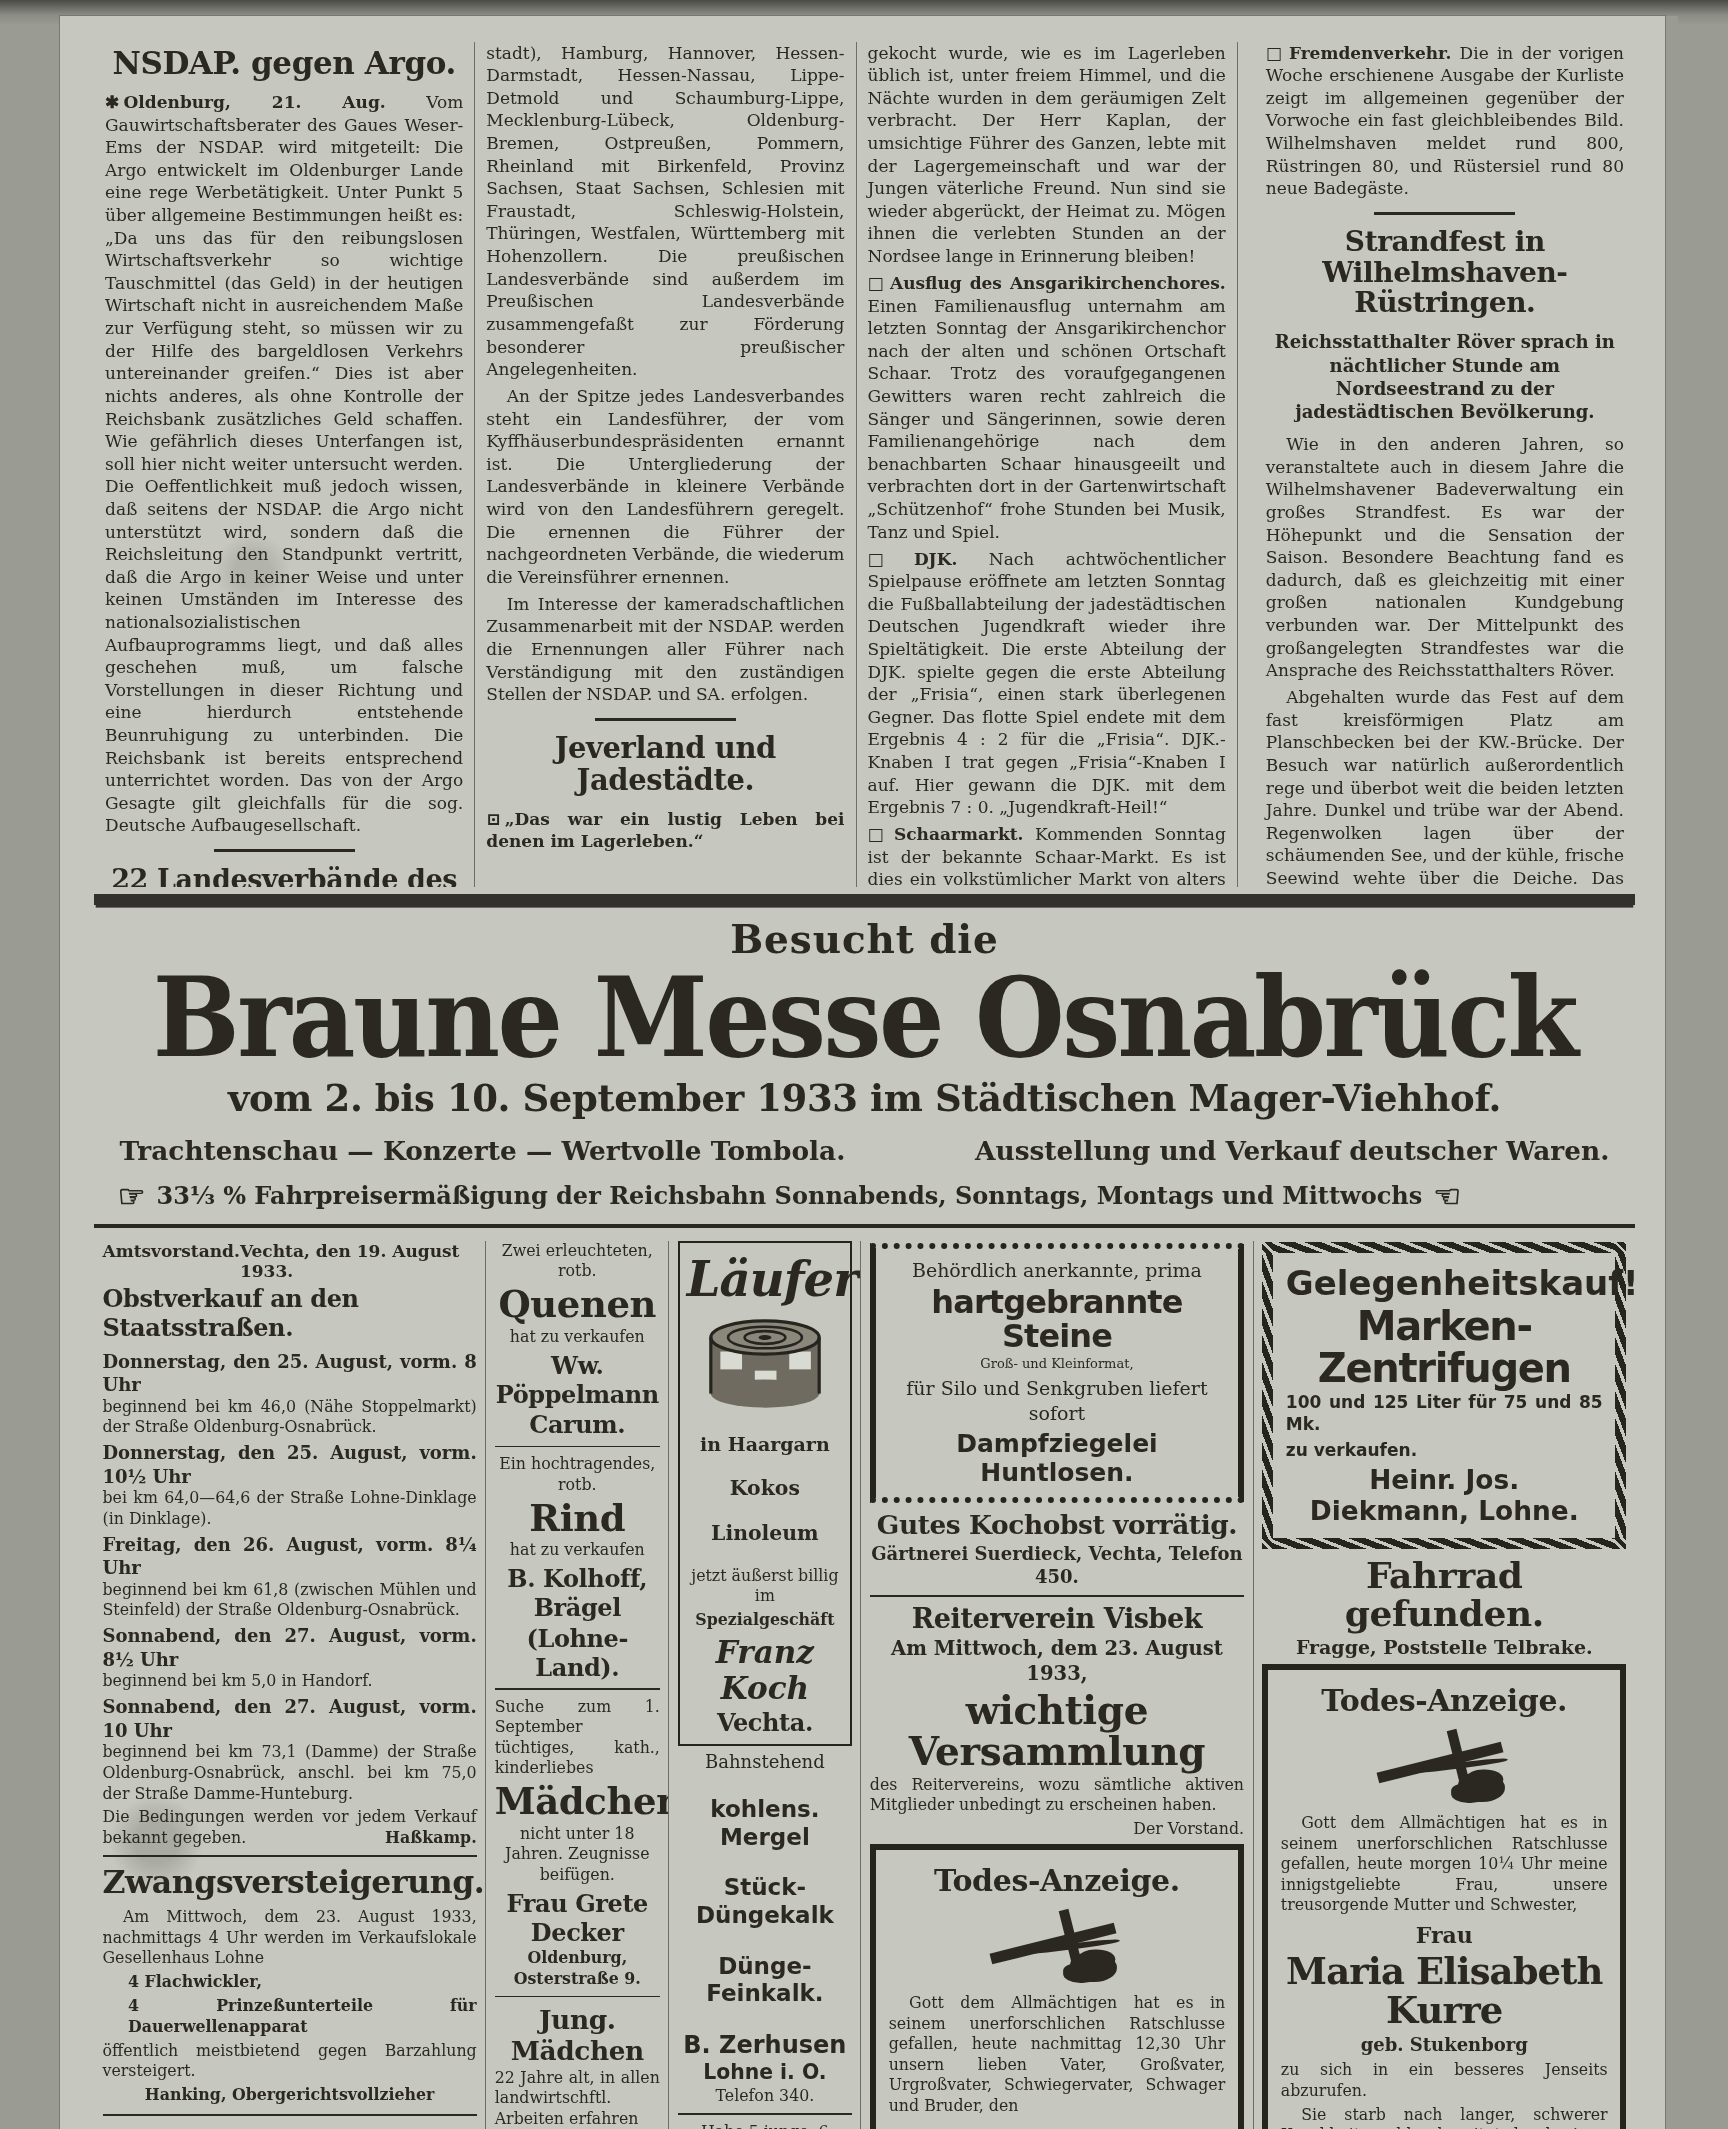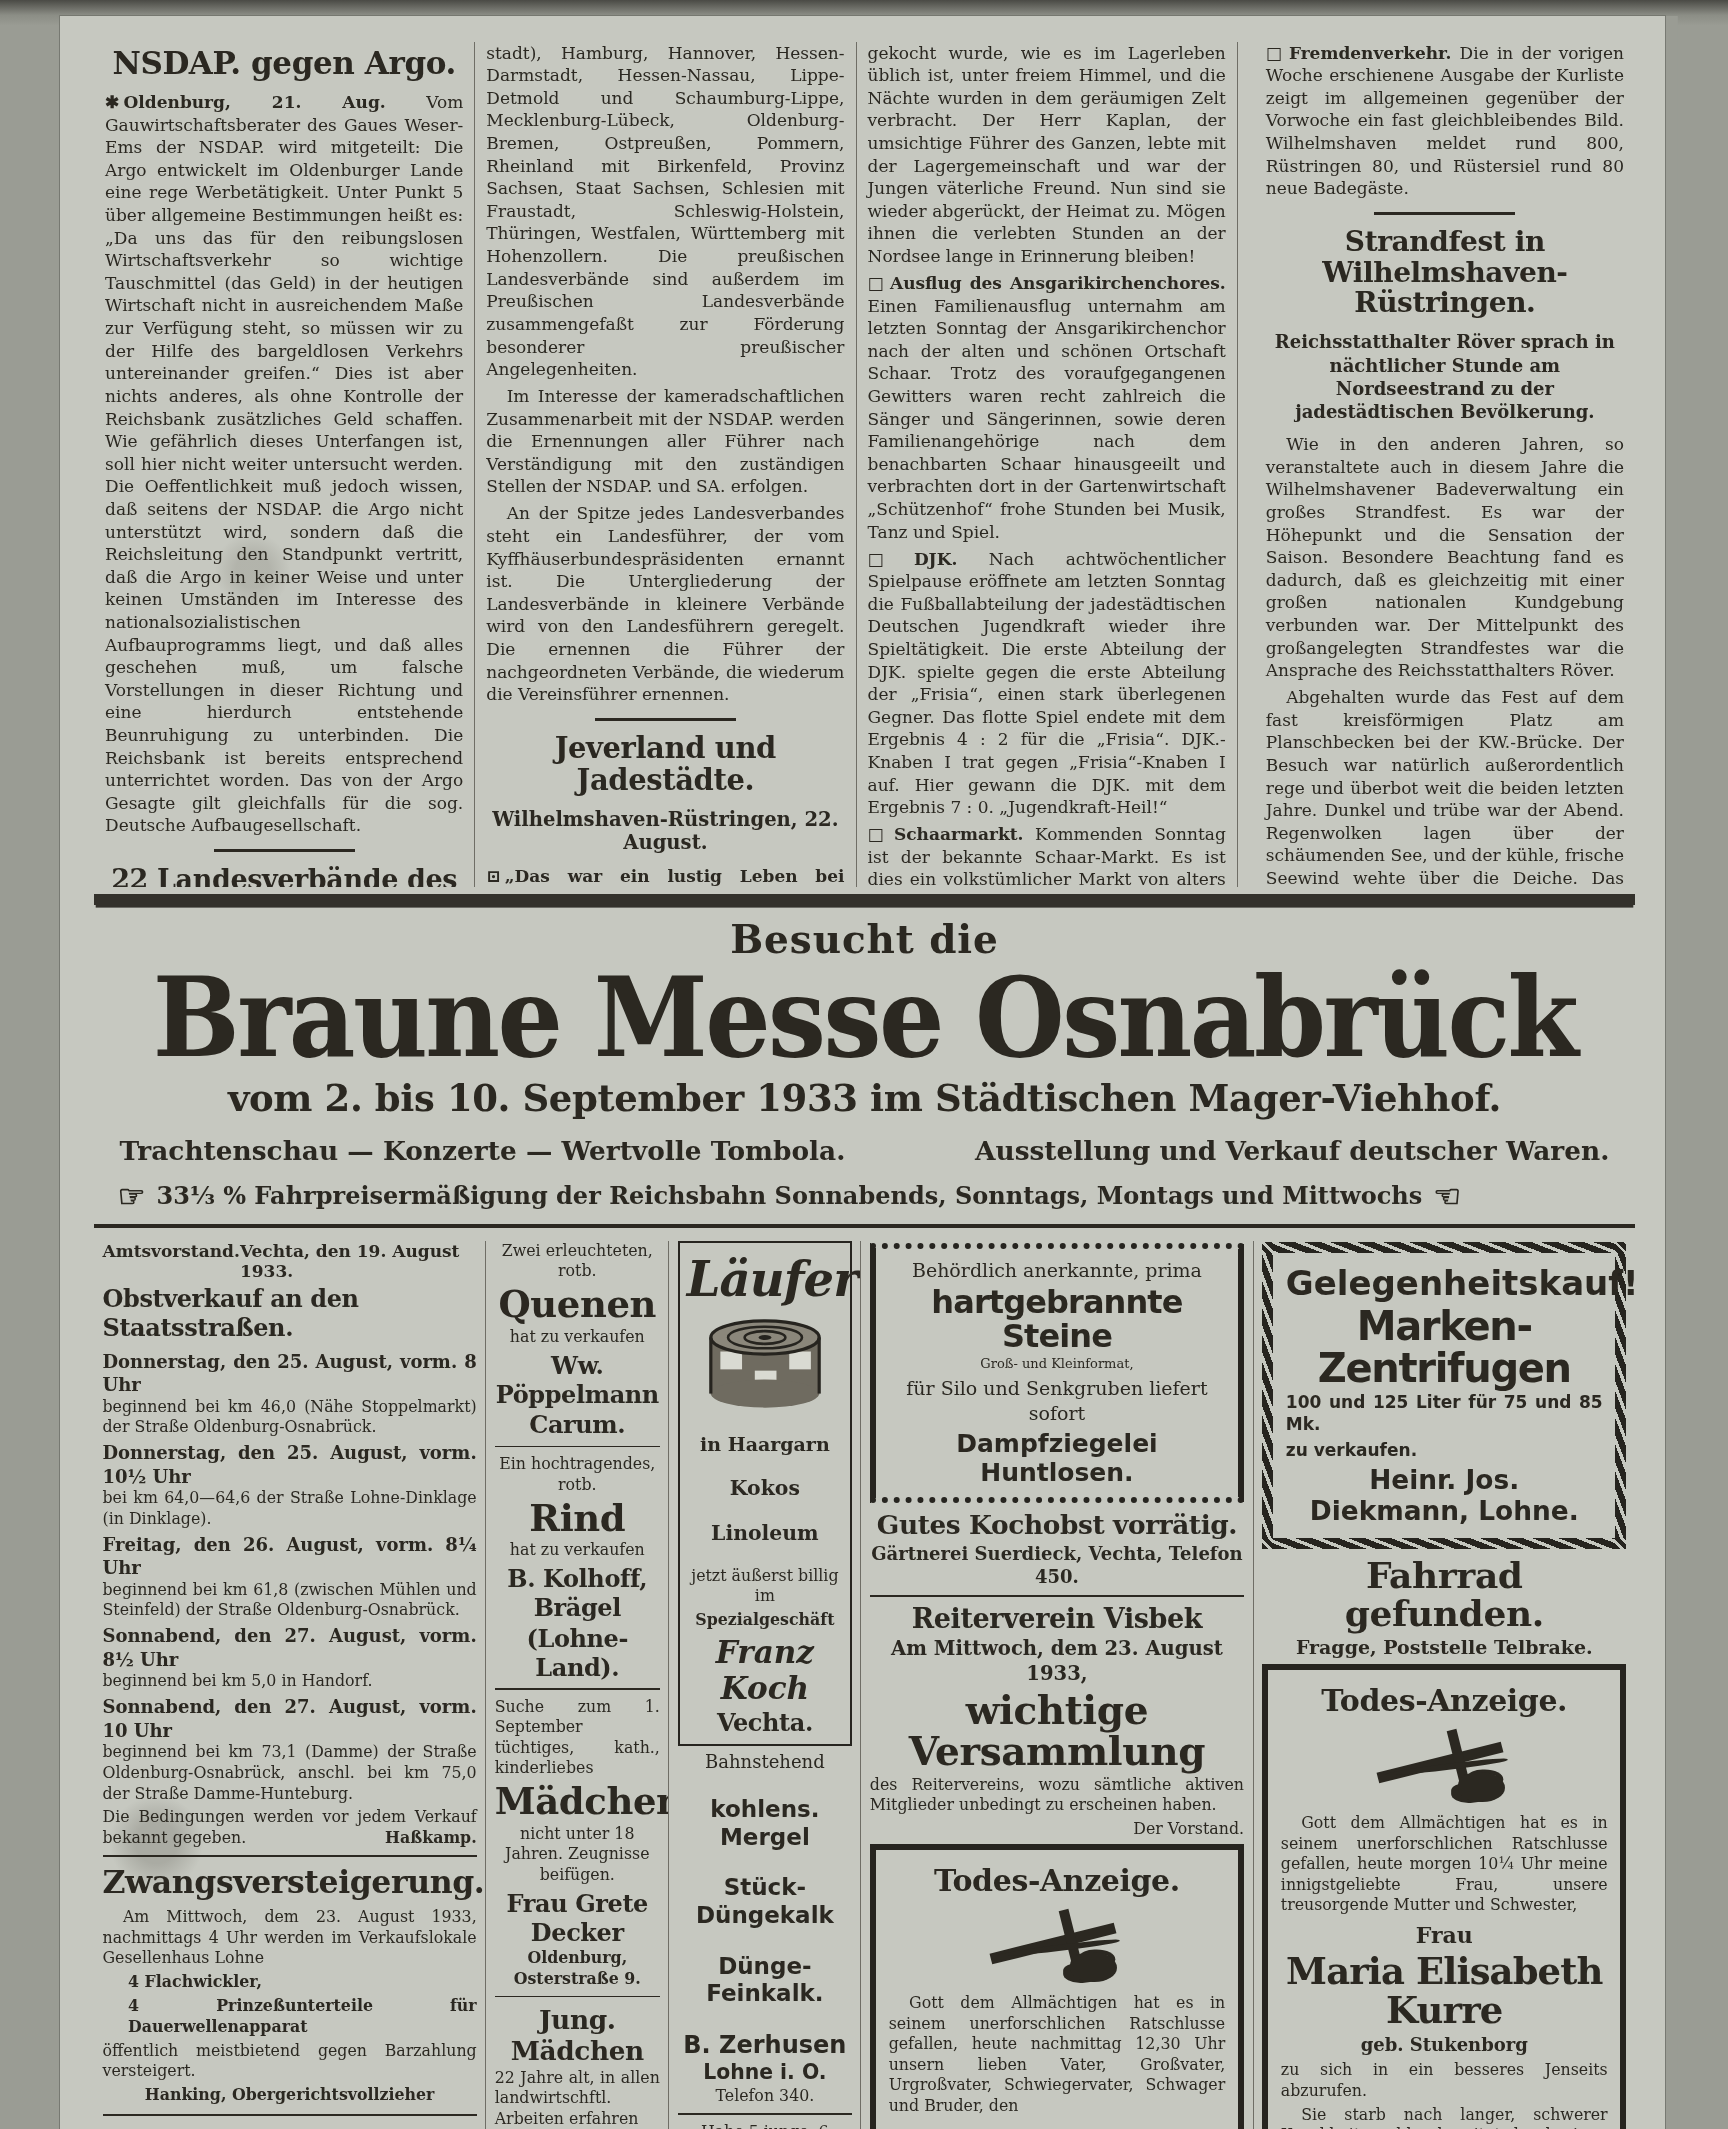--- a/index.html
+++ b/index.html
@@ -96,25 +96,24 @@
         <div class="tcol">
           <h1 class="h-art frak">NSDAP. gegen Argo.</h1>
           <p class="bodytext"><span class="item-icon">✱</span><span class="dateline">Oldenburg, 21. Aug.</span> <span>Vom Gauwirtschaftsberater des Gaues Weser-Ems der NSDAP. wird mitgeteilt: Die Argo entwickelt im Oldenburger Lande eine rege Werbetätigkeit. Unter Punkt 5 über allgemeine Bestimmungen heißt es: „Da uns das für den reibungslosen Wirtschaftsverkehr so wichtige Tauschmittel (das Geld) in der heutigen Wirtschaft nicht in ausreichendem Maße zur Verfügung steht, so müssen wir zu der Hilfe des bargeldlosen Verkehrs untereinander greifen.“ Dies ist aber nichts anderes, als ohne Kontrolle der Reichsbank zusätzliches Geld schaffen. Wie gefährlich dieses Unterfangen ist, soll hier nicht weiter untersucht werden. Die Oeffentlichkeit muß jedoch wissen, daß seitens der NSDAP. die Argo nicht unterstützt wird, sondern daß die Reichsleitung den Standpunkt vertritt, daß die Argo in keiner Weise und unter keinen Umständen im Interesse des nationalsozialistischen Aufbauprogramms liegt, und daß alles geschehen muß, um falsche Vorstellungen in dieser Richtung und eine hierdurch entstehende Beunruhigung zu unterbinden. Die Reichsbank ist bereits entsprechend unterrichtet worden. Das von der Argo Gesagte gilt gleichfalls für die sog. Deutsche Aufbaugesellschaft.</span></p>
           <div class="small-rule"></div>
           <h2 class="h-art2 frak">22 Landesverbände des Kyffhäuser­bundes.</h2>
 
         </div>
 
         <div class="tcol">
           <p class="bodytext">stadt), Hamburg, Hannover, Hessen-Darmstadt, Hessen-Nassau, Lippe-Detmold und Schaumburg-Lippe, Mecklenburg-Lübeck, Oldenburg-Bremen, Ostpreußen, Pommern, Rheinland mit Birkenfeld, Provinz Sachsen, Staat Sachsen, Schlesien mit Fraustadt, Schleswig-Holstein, Thüringen, Westfalen, Württemberg mit Hohenzollern. Die preußischen Landesverbände sind außerdem im Preußischen Landesverbände zusammengefaßt zur Förderung besonderer preußischer Angelegenheiten.</p>
+          <p class="bodytext indent">An der Spitze jedes Landesverbandes steht ein Landesführer, der vom Kyffhäuserbundespräsidenten ernannt ist. Die Untergliederung der Landesverbände in kleinere Verbände wird von den Landesführern geregelt. Die ernennen die Führer der nachgeordneten Verbände, die wiederum die Vereinsführer ernennen.</p>
           <p class="bodytext indent">Im Interesse der kameradschaftlichen Zusammenarbeit mit der NSDAP. werden die Ernennungen aller Führer nach Verständigung mit den zuständigen Stellen der NSDAP. und SA. erfolgen.</p>
-          <p class="bodytext indent">An der Spitze jedes Landesverbandes steht ein Landesführer, der vom Kyffhäuserbundespräsidenten ernannt ist. Die Untergliederung der Landesverbände in kleinere Verbände wird von den Landesführern geregelt. Die ernennen die Führer der nachgeordneten Verbände, die wiederum die Vereinsführer ernennen.</p>
           <div class="small-rule"></div>
           <h2 class="h-art frak" style="font-size:29px;">Jeverland und Jadestädte.</h2>
-          <h3 class="h-sub">Wilhelmshaven-Rüstringen, 22. August.</h3>
           <p class="bodytext"><span class="item-icon">⊡</span><b>„Das war ein lustig Leben bei denen im Lagerleben.“</b> </p>
         </div>
 
         <div class="tcol">
           <p class="bodytext">gekocht wurde, wie es im Lagerleben üblich ist, unter freiem Himmel, und die Nächte wurden in dem geräumigen Zelt verbracht. Der Herr Kaplan, der umsichtige Führer des Ganzen, lebte mit der Lagergemeinschaft und war der Jungen väterliche Freund. Nun sind sie wieder abgerückt, der Heimat zu. Mögen ihnen die verlebten Stunden an der Nordsee lange in Erinnerung bleiben!</p>
           <p class="bodytext"><span class="item-icon">□</span><b>Ausflug des Ansgarikirchenchores.</b> <span>Einen Familienausflug unternahm am letzten Sonntag der Ansgarikirchenchor nach der alten und schönen Ortschaft Schaar. Trotz des voraufgegangenen Gewitters waren recht zahlreich die Sänger und Sängerinnen, sowie deren Familienangehörige nach dem benachbarten Schaar hinausgeeilt und verbrachten dort in der Gartenwirtschaft „Schützenhof“ frohe Stunden bei Musik, Tanz und Spiel.</span></p>
           <p class="bodytext"><span class="item-icon">□</span><b>DJK.</b> <span>Nach achtwöchentlicher Spielpause eröffnete am letzten Sonntag die Fußballabteilung der jadestädtischen Deutschen Jugendkraft wieder ihre Spieltätigkeit. Die erste Abteilung der DJK. spielte gegen die erste Abteilung der „Frisia“, einen stark überlegenen Gegner. Das flotte Spiel endete mit dem Ergebnis 4 : 2 für die „Frisia“. DJK.-Knaben I trat gegen „Frisia“-Knaben I auf. Hier gewann die DJK. mit dem Ergebnis 7 : 0. „Jugendkraft-Heil!“</span></p>
           <p class="bodytext"><span class="item-icon">□</span><b>Schaarmarkt.</b> <span>Kommenden Sonntag ist der bekannte Schaar-Markt. Es ist dies ein volkstümlicher Markt von alters her, und wird besonders von der ländlichen Bevölkerung des angrenzenden Jeverlandes besucht. Aber auch die Städter fehlen nicht.</span></p>
 
         </div>

